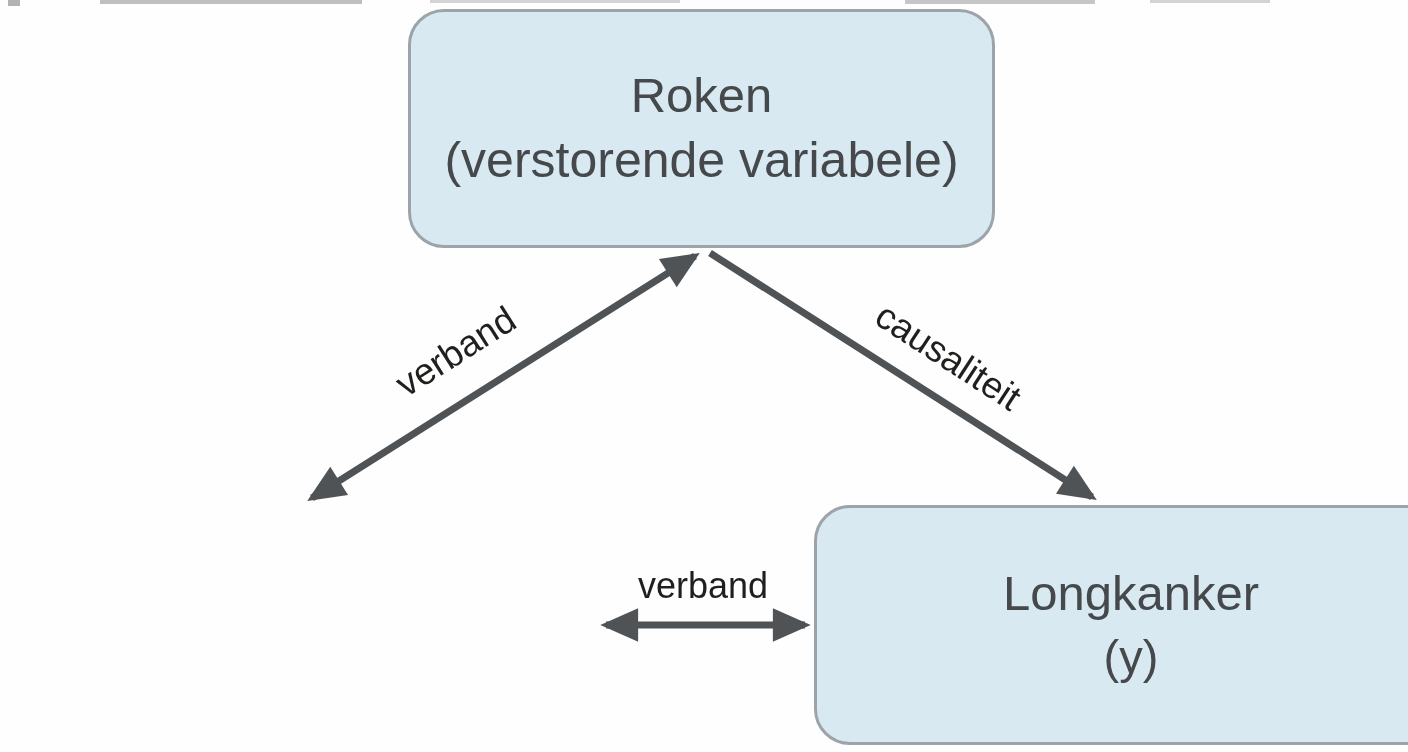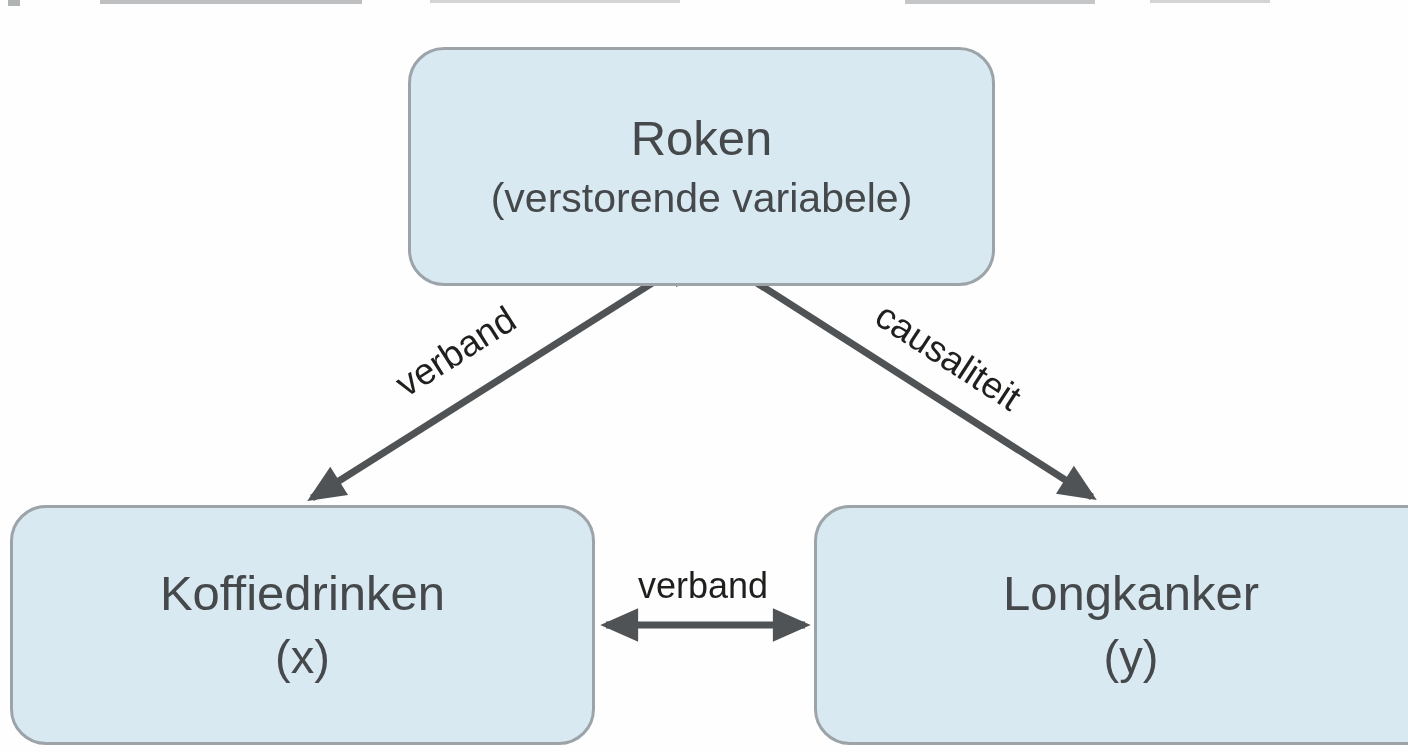--- a/index.html
+++ b/index.html
@@ -29,25 +29,25 @@
     border: 3px solid #9ca4a9;
     border-radius: 36px;
     display: flex;
     flex-direction: column;
     align-items: center;
     justify-content: center;
     gap: 10px;
     color: #45494c;
     text-align: center;
   }
-  .node-top    { left: 408px; top: 9px;   width: 587px; height: 239px; margin-top: 38px; }
+  .node-top    { left: 408px; top: 9px;   width: 587px; height: 239px; }
   .node-x      { left: 10px;  top: 505px; width: 585px; height: 240px; }
   .node-y      { left: 814px; top: 505px; width: 634px; height: 240px; }
   .node-title  { font-size: 49px; line-height: 1.1; }
-  .node-sub    { font-size: 41px; line-height: 1.1; }
+  .node-sub    { font-size: 50px; line-height: 1.1; }
   .node-x .node-sub, .node-y .node-sub { font-size: 47px; }
   .edge-label {
     position: absolute;
     color: #1f1f1d;
     font-size: 37px;
     white-space: nowrap;
     transform-origin: center center;
   }
   .label-left {
     left: 456px; top: 352px;
@@ -93,24 +93,20 @@
     <line x1="312" y1="498" x2="695" y2="256" stroke="#4f5356" stroke-width="7" marker-start="url(#arrowhead)" marker-end="url(#arrowhead)"></line>
     <line x1="710" y1="253" x2="1092" y2="497" stroke="#4f5356" stroke-width="7" marker-end="url(#arrowhead)"></line>
     <line x1="606" y1="625" x2="805" y2="625" stroke="#4f5356" stroke-width="7" marker-start="url(#arrowhead)" marker-end="url(#arrowhead)"></line>
   </svg>
 
   <div class="node node-top">
     <div class="node-title">Roken</div>
     <div class="node-sub">(verstorende variabele)</div>
   </div>
 
-  <div class="node node-x">
-    <div class="node-title">Koffiedrinken</div>
-    <div class="node-sub">(x)</div>
-  </div>
 
   <div class="node node-y">
     <div class="node-title">Longkanker</div>
     <div class="node-sub">(y)</div>
   </div>
 
   <div class="edge-label label-left">verband</div>
   <div class="edge-label label-right">causaliteit</div>
   <div class="edge-label label-bottom">verband</div>
 

